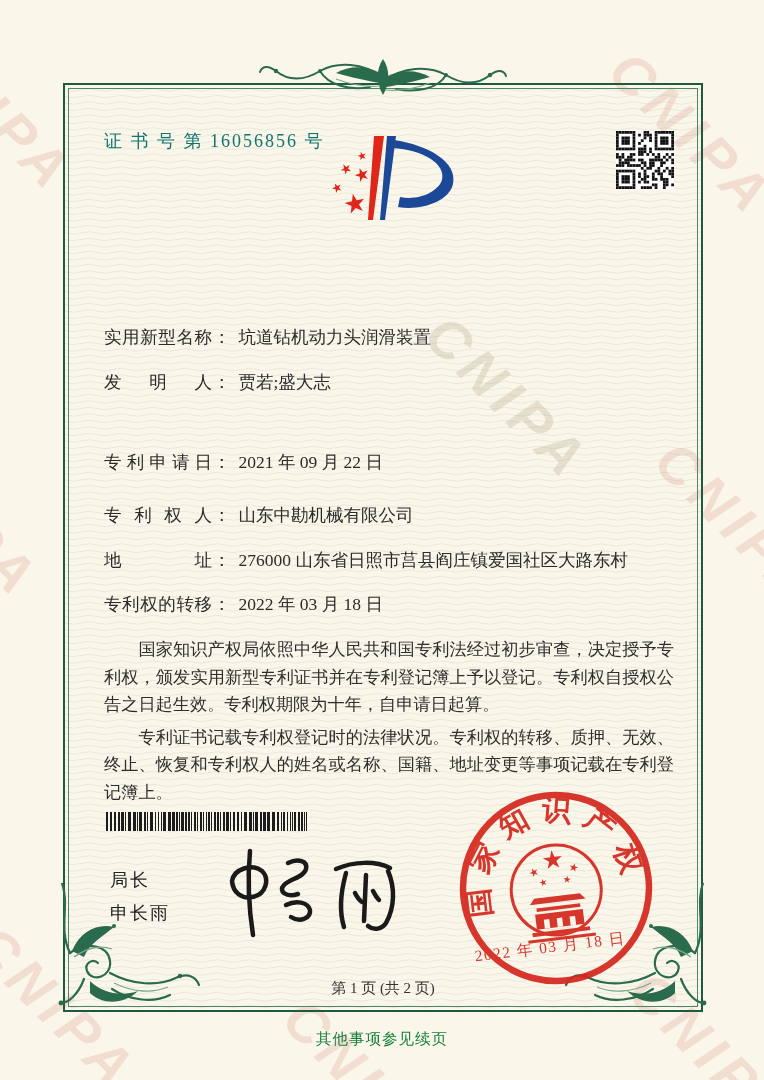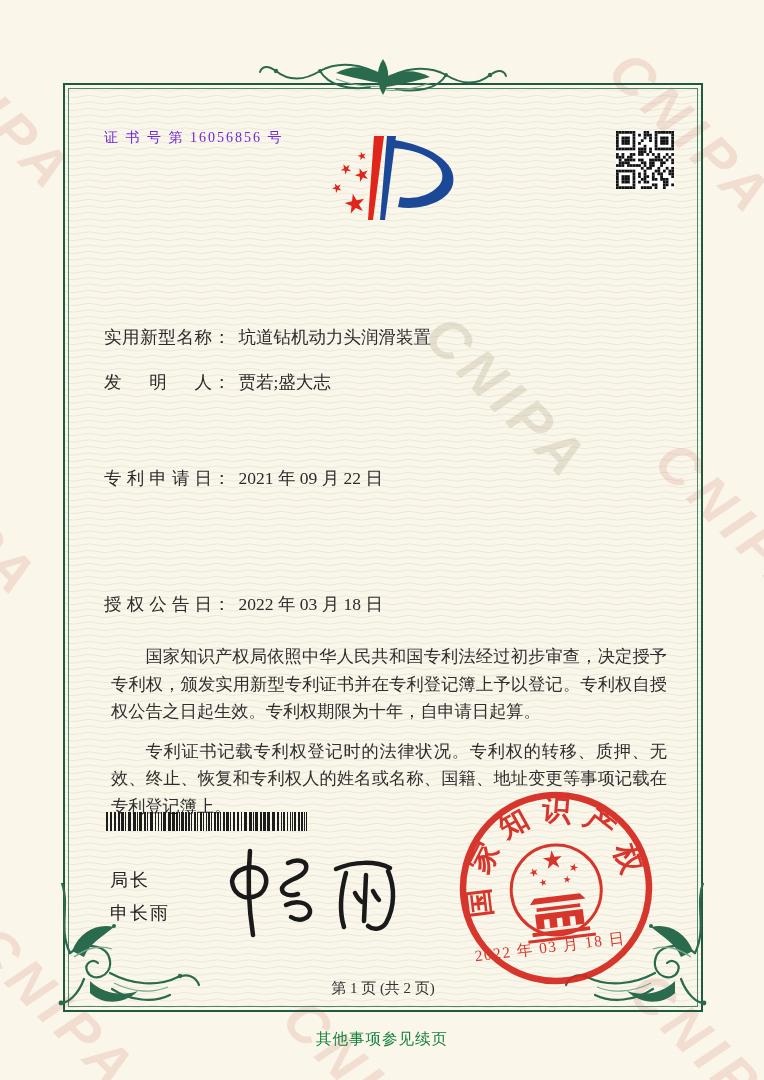--- a/index.html
+++ b/index.html
@@ -9,34 +9,34 @@
   .wm{position:absolute;font:bold italic 56px "Liberation Sans", sans-serif;letter-spacing:7px;
       transform:rotate(45deg);transform-origin:left top;white-space:nowrap;pointer-events:none;}
   .wm.pink{color:rgba(219,165,152,0.30);}
   .wm.beige{color:rgba(198,186,158,0.38);}
   
   .frame{position:absolute;left:63px;top:83px;width:640px;height:929px;border:2px solid #1d5a40;box-sizing:border-box;}
   .frame-inner{position:absolute;left:3px;top:3px;right:3px;bottom:3px;border:1px solid #4f866b;}
   .guilloche{position:absolute;left:65px;top:85px;width:636px;height:925px;pointer-events:none;}
   .orn{position:absolute;pointer-events:none;}
   
-  .cert-no{position:absolute;left:104px;top:129px;font-size:14px;letter-spacing:2px;color:#6d28d9;}
+  .cert-no{position:absolute;left:104px;top:129px;font-size:18px;letter-spacing:2px;color:#0f766e;}
   .logo{position:absolute;left:308px;top:126px;width:160px;height:102px;}
   .qr{position:absolute;left:616px;top:131px;width:58px;height:58px;background:#fff;}
   .title{position:absolute;left:63px;top:229px;width:640px;margin:0;text-align:center;
          font-size:44px;font-weight:bold;letter-spacing:9px;color:#171717;}
   
   .row{position:absolute;left:104px;width:596px;font-size:17.5px;color:#2b2b2b;white-space:nowrap;}
   .lab{display:inline-block;width:108px;text-align:justify;text-align-last:justify;vertical-align:bottom;}
   .col{margin:0 8px 0 1px;}
   .pair2{position:absolute;left:236px;top:0;}
   
   .body-text{position:absolute;left:99px;top:631px;width:580px;font-size:17.2px;line-height:27.5px;
              color:#2e2e2e;text-align:justify;}
-  .body-text p{margin:12px;text-indent:2em;}
+  .body-text p{margin:5px;text-indent:2em;}
   
   .barcode{position:absolute;left:106px;top:812px;width:202px;height:19px;display:flex;align-items:stretch;}
   .barcode span{display:block;height:100%;}
   .barcode .b{background:#1c1c1c;}
   
   .sig-title{position:absolute;left:110px;top:868px;font-family:Liberation Mono, monospace;font-size:18px;color:#222;letter-spacing:2px;}
   .sig-name{position:absolute;left:110px;top:901px;font-family:"Liberation Sans", sans-serif;font-size:18px;color:#222;letter-spacing:2px;}
   .sig-hand{position:absolute;left:218px;top:843px;width:190px;height:100px;}
   
   .seal{position:absolute;left:456px;top:788px;width:200px;height:200px;opacity:0.93;}
@@ -514,25 +514,31 @@
       <rect x="17" y="20" width="1" height="1" fill="#111"></rect>
     </svg>
 
 
   <div class="row" style="top:325px">
     <span class="lab">实用新型名称</span><span class="col">：</span><span class="val">坑道钻机动力头润滑装置</span>
   </div>
   <div class="row" style="top:370px">
     <span class="lab">发明人</span><span class="col">：</span><span class="val">贾若;盛大志</span>
   </div>
-  <div class="row" style="top:466px">
+  <div class="row" style="top:450px">
     <span class="lab">专利申请日</span><span class="col">：</span><span class="val">2021 年 09 月 22 日</span>
   </div>
+  <div class="row" style="top:503px">
+    <span class="lab">专利权人</span><span class="col">：</span><span class="val">山东中勘机械有限公司</span>
+  </div>
+  <div class="row" style="top:548px">
+    <span class="lab">地址</span><span class="col">：</span><span class="val">276000 山东省日照市莒县阎庄镇爱国社区大路东村</span>
+  </div>
   <div class="row" style="top:592px">
-    <span class="lab">授权公告日</span><span class="col">：</span><span class="val">2022 年 03 月 18 日</span>
+    <span class="lab">专利权的转移</span><span class="col">：</span><span class="val">2022 年 03 月 18 日</span>
   </div>
 
   <div class="body-text">
     <p>国家知识产权局依照中华人民共和国专利法经过初步审查，决定授予专利权，颁发实用新型专利证书并在专利登记簿上予以登记。专利权自授权公告之日起生效。专利权期限为十年，自申请日起算。</p>
     <p>专利证书记载专利权登记时的法律状况。专利权的转移、质押、无效、终止、恢复和专利权人的姓名或名称、国籍、地址变更等事项记载在专利登记簿上。</p>
   </div>
 
   <div class="barcode" id="barcode">
       <span class="b" style="width: 2px;"></span>
       <span style="width: 2px;"></span>

